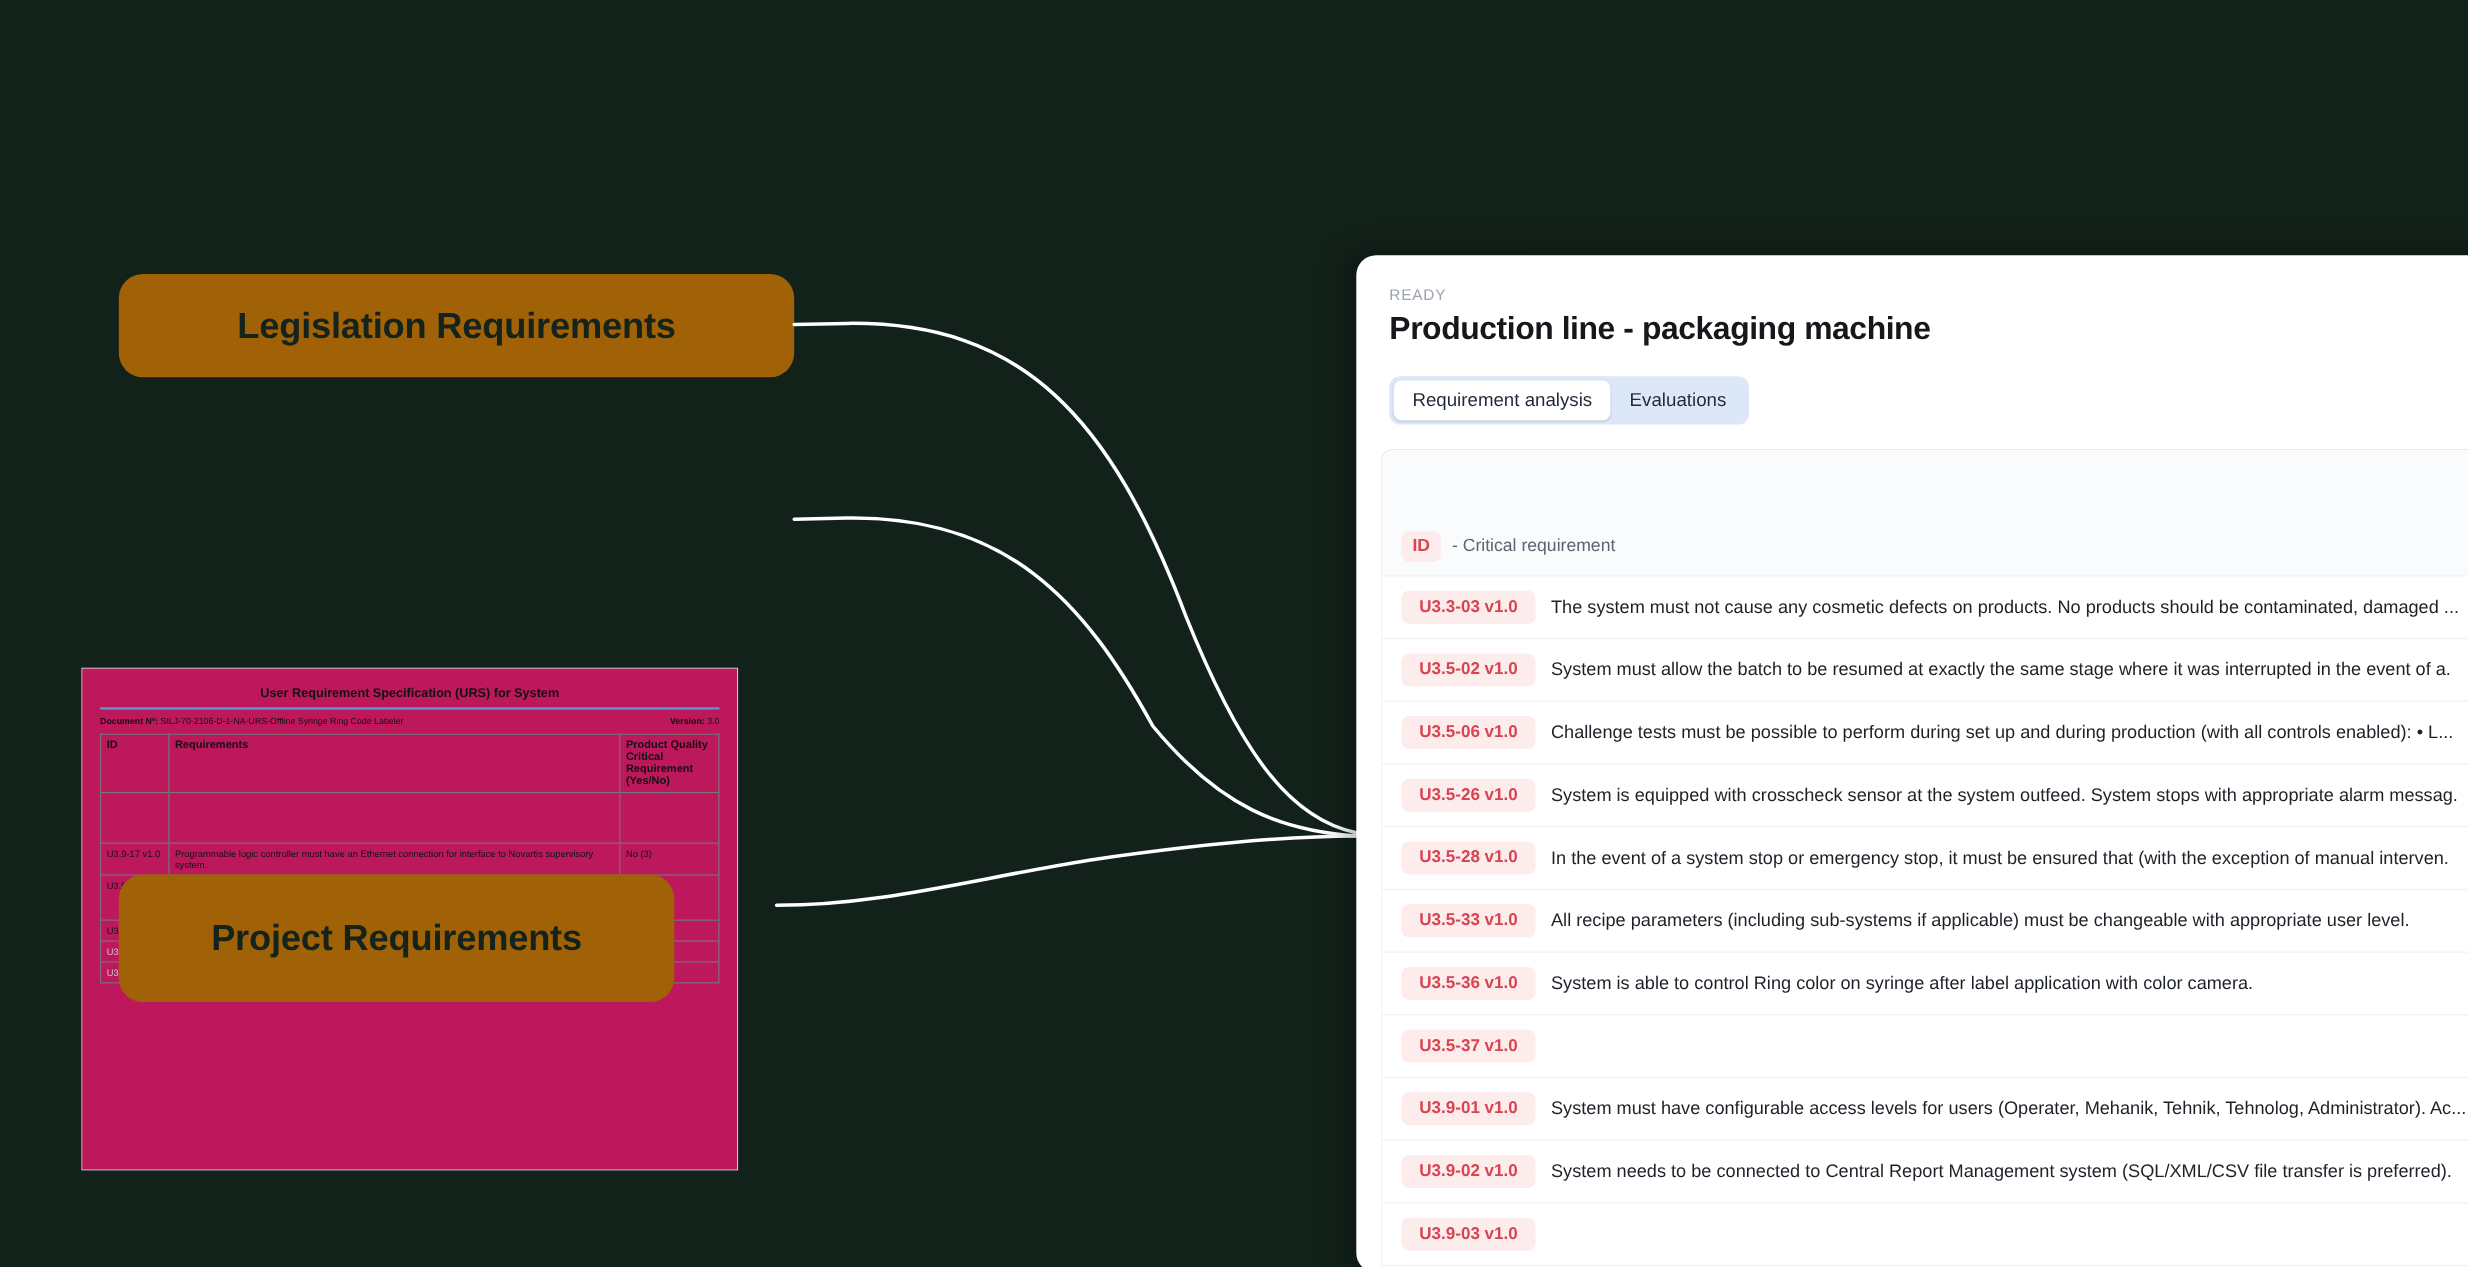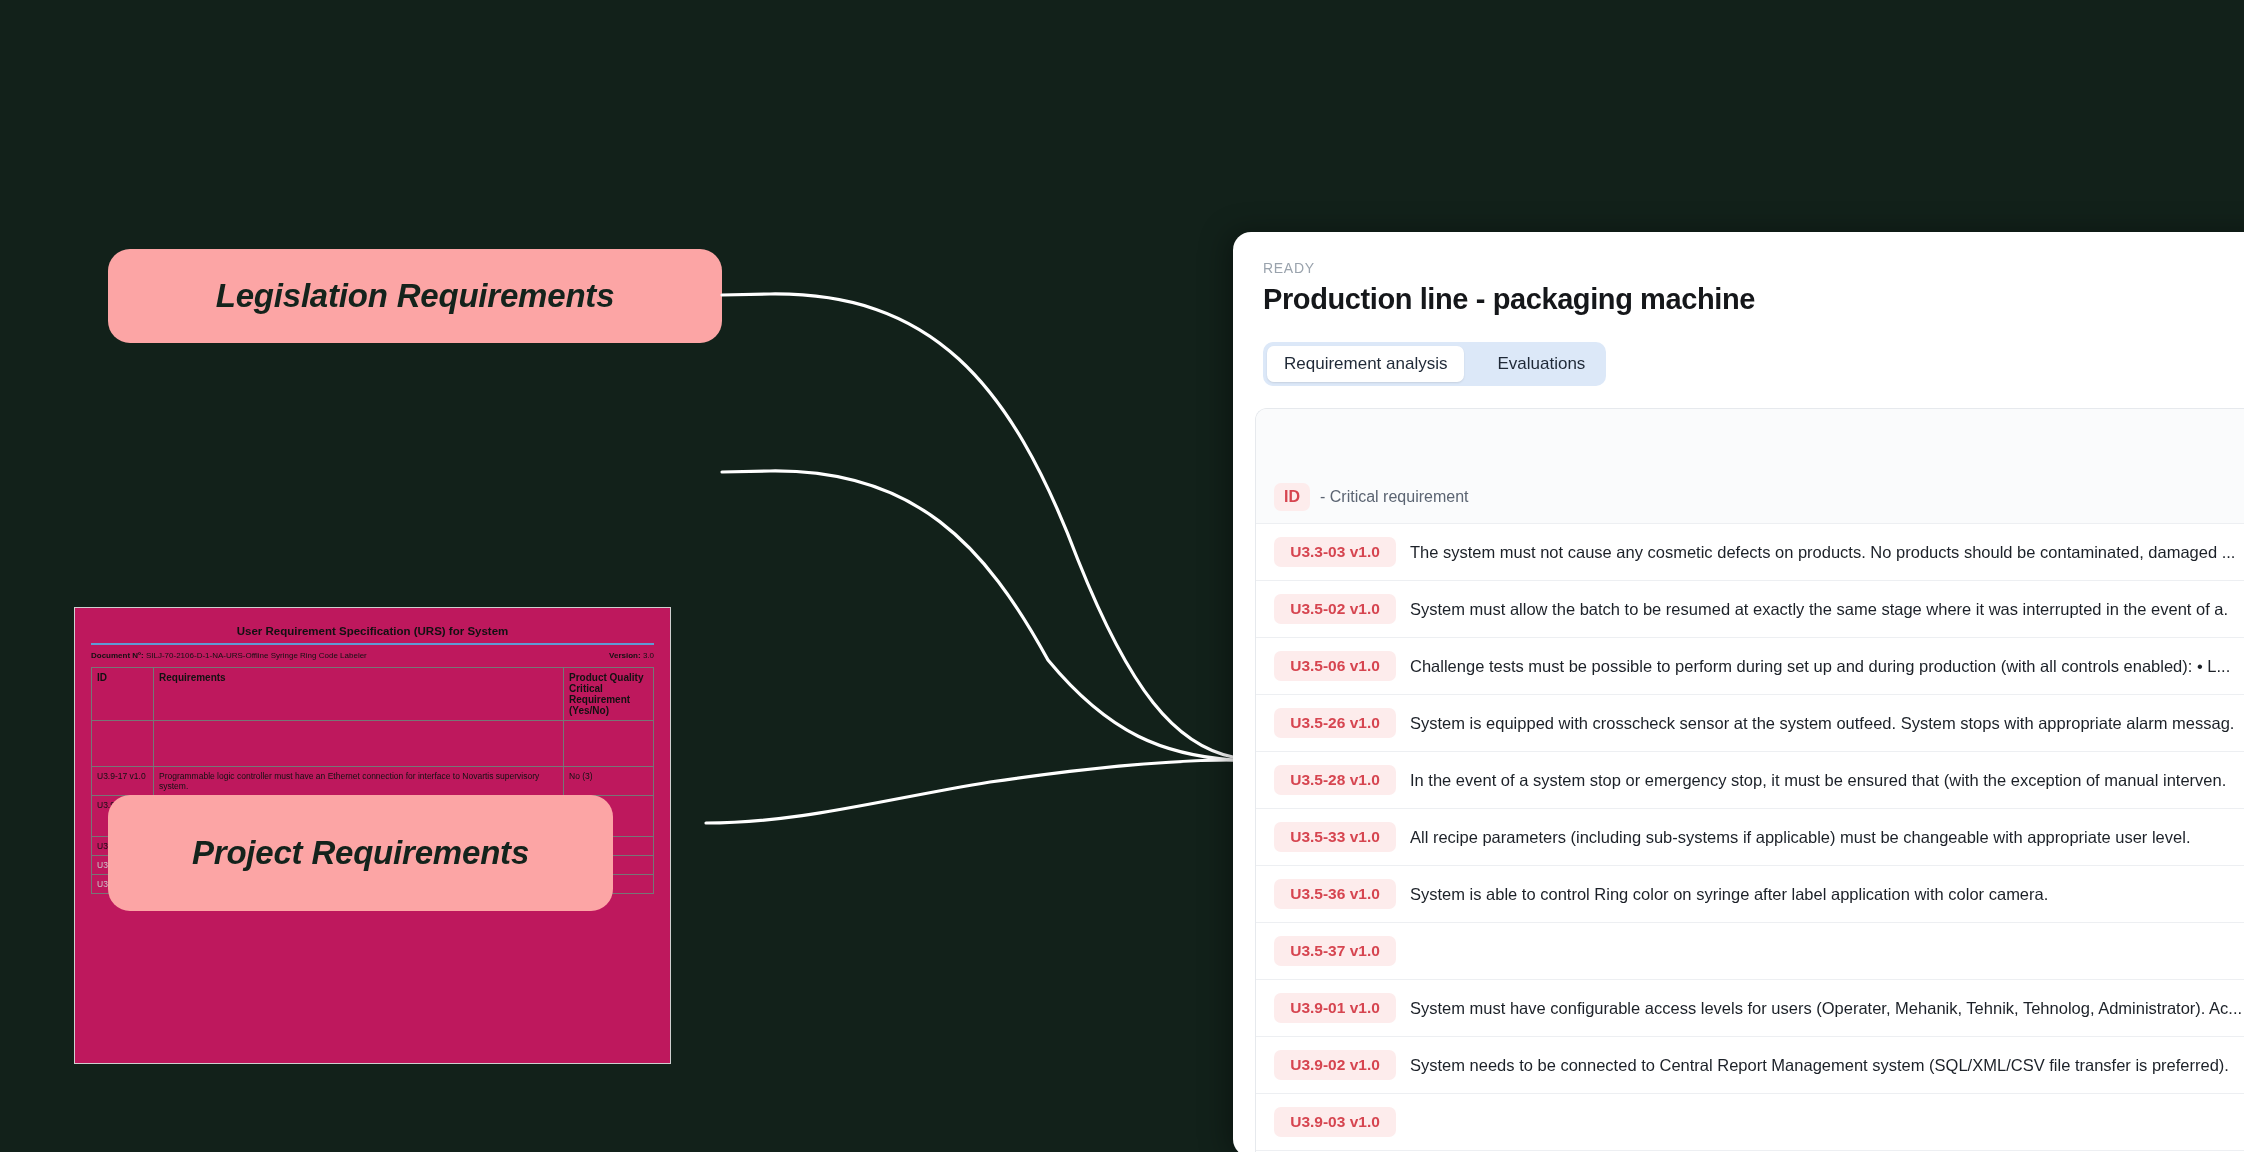--- a/index.html
+++ b/index.html
@@ -15,24 +15,24 @@
   .slide-title {
     position: absolute; left: 58px; top: 46px;
     font-size: 62px; font-weight: 400; letter-spacing: -0.5px;
     color: #7fe8b0; white-space: nowrap;
   }
 
   
   .pill {
     position: absolute;
     display: flex; align-items: center; justify-content: center;
-    background: #fca5a5;
+    background: #a16207;
     border-radius: 22px;
     color: #14231c;
-    font-weight: 700; font-style: italic;
+    font-weight: 700; 
     letter-spacing: -0.2px;
     text-align: center;
   }
   #pill-legislation { left: 108px; top: 249px; width: 614px; height: 94px; font-size: 33px; }
   #pill-internal    { left: 108px; top: 425px; width: 614px; height: 94px; font-size: 33px; }
   #pill-project     { left: 108px; top: 795px; width: 505px; height: 116px; font-size: 33px; z-index: 6; }
 
   
   .connectors { position: absolute; left: 0; top: 0; width: 2244px; height: 1152px; pointer-events: none; z-index: 3; }
 
@@ -83,21 +83,21 @@
   .status-label {
     font-size: 14px; letter-spacing: 0.7px; color: #9aa3ad; font-weight: 400;
   }
   .panel-title {
     font-size: 29px; font-weight: 700; color: #15171a;
     margin-top: 7px; letter-spacing: -0.4px;
   }
   .tabs {
     display: inline-flex; margin: 26px 0 0 0;
     background: #dce8f8; border-radius: 10px; padding: 4px;
-    gap: 16px;
+    gap: 0;
     align-items: center;
   }
   .tab {
     padding: 8px 17px; font-size: 17px; color: #1f2937;
     border-radius: 7px; cursor: pointer; white-space: nowrap;
   }
   .tab.active { background: #ffffff; box-shadow: 0 1px 2px rgba(0,0,0,0.10); }
 
   .table-card {
     margin: 22px 0 0 22px;

